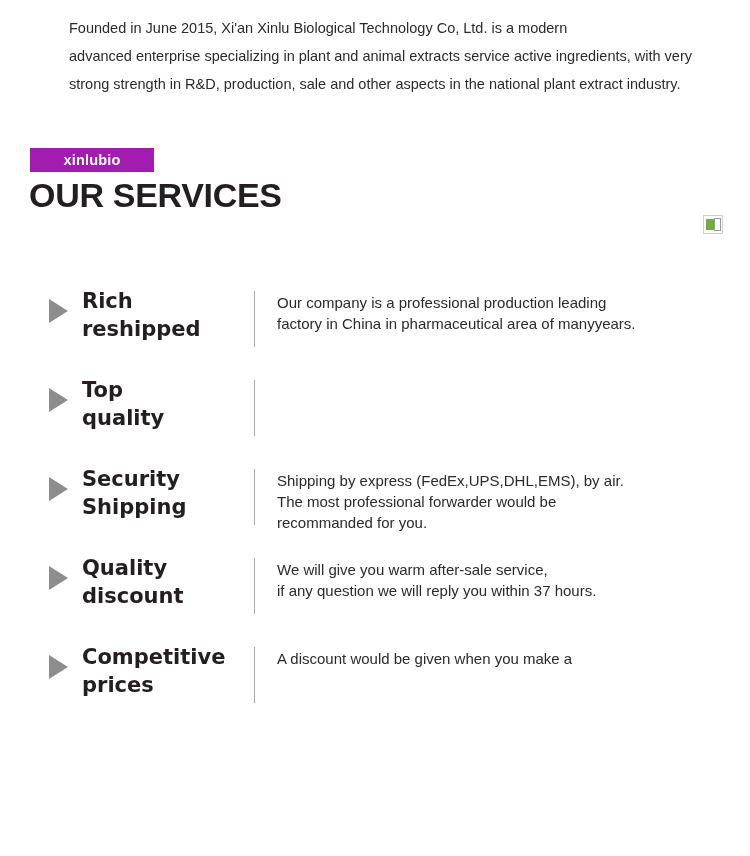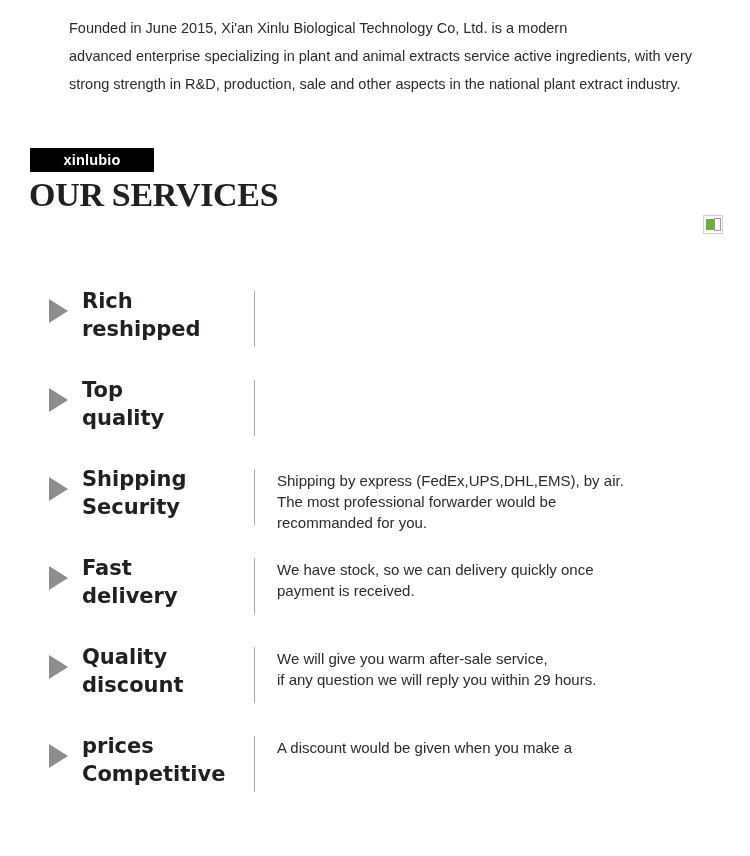--- a/index.html
+++ b/index.html
@@ -36,40 +36,40 @@
     white-space: nowrap;
   }
 
   
   .brand-tag {
     position: absolute;
     left: 30px;
     top: 148px;
     width: 124px;
     height: 24px;
-    background: #000000;
+    background: #a21caf;
     color: #ffffff;
     font-size: 14.5px;
     font-weight: bold;
     display: flex;
     align-items: center;
     justify-content: center;
     letter-spacing: .2px;
   }
 
   
   .section-title {
     position: absolute;
     left: 29px;
     top: 176px;
     font-size: 34px;
     font-weight: bold;
     letter-spacing: -0.3px;
     color: #231f20;
-    font-family: Liberation Serif, serif;
+    font-family: Liberation Sans, sans-serif;
   }
 
   
   .emblem {
     position: absolute;
     left: 703px;
     top: 215px;
     width: 20px;
     height: 19px;
     border: 1px solid #cfcfcf;
@@ -187,94 +187,82 @@
       <div class="arrow-cell">
         <div class="arrow"></div>
       </div>
       <div class="title-cell">
         <div>Rich</div>
         <div>reshipped</div>
       </div>
       <div class="divider-cell">
           <div class="divider"></div>
         </div>
+      <div class="desc-cell">
+        <span class="line">Our company is a professional production leading</span>
+        <span class="line">factory in China in pharmaceutical area of manyyears.</span>
+      </div>
     </div>
 
     <div class="service-row">
       <div class="arrow-cell">
         <div class="arrow"></div>
       </div>
       <div class="title-cell">
         <div>Top</div>
         <div>quality</div>
       </div>
       <div class="divider-cell">
           <div class="divider"></div>
         </div>
     </div>
 
     <div class="service-row">
       <div class="arrow-cell">
         <div class="arrow"></div>
       </div>
       <div class="title-cell">
+        <div>Security</div>
         <div>Shipping</div>
-        <div>Security</div>
       </div>
       <div class="divider-cell">
           <div class="divider"></div>
         </div>
       <div class="desc-cell">
         <span class="line">Shipping by express (FedEx,UPS,DHL,EMS), by air.</span>
         <span class="line">The most professional forwarder would be</span>
         <span class="line">recommanded for you.</span>
       </div>
     </div>
 
-    <div class="service-row">
-      <div class="arrow-cell">
-        <div class="arrow"></div>
-      </div>
-      <div class="title-cell">
-        <div>Fast</div>
-        <div>delivery</div>
-      </div>
-      <div class="divider-cell">
-          <div class="divider"></div>
-        </div>
-      <div class="desc-cell">
-        <span class="line">We have stock, so we can delivery quickly once</span>
-        <span class="line">payment is received.</span>
-      </div>
-    </div>
 
     <div class="service-row">
       <div class="arrow-cell">
         <div class="arrow"></div>
       </div>
       <div class="title-cell">
         <div>Quality</div>
         <div>discount</div>
       </div>
       <div class="divider-cell">
           <div class="divider"></div>
         </div>
       <div class="desc-cell">
         <span class="line">We will give you warm after-sale service,</span>
-        <span class="line">if any question we will reply you within 29 hours.</span>
-      </div>
-    </div>
-
-    <div class="service-row">
-      <div class="arrow-cell">
-        <div class="arrow"></div>
-      </div>
-      <div class="title-cell">
+        <span class="line">if any question we will reply you within 37 hours.</span>
+      </div>
+    </div>
+
+    <div class="service-row">
+      <div class="arrow-cell">
+        <div class="arrow"></div>
+      </div>
+      <div class="title-cell">
+        <div>Competitive</div>
         <div>prices</div>
-        <div>Competitive</div>
       </div>
       <div class="divider-cell">
           <div class="divider"></div>
         </div>
       <div class="desc-cell">
         <span class="line">A discount would be given when you make a</span>
       </div>
     </div>
 
   </div>

